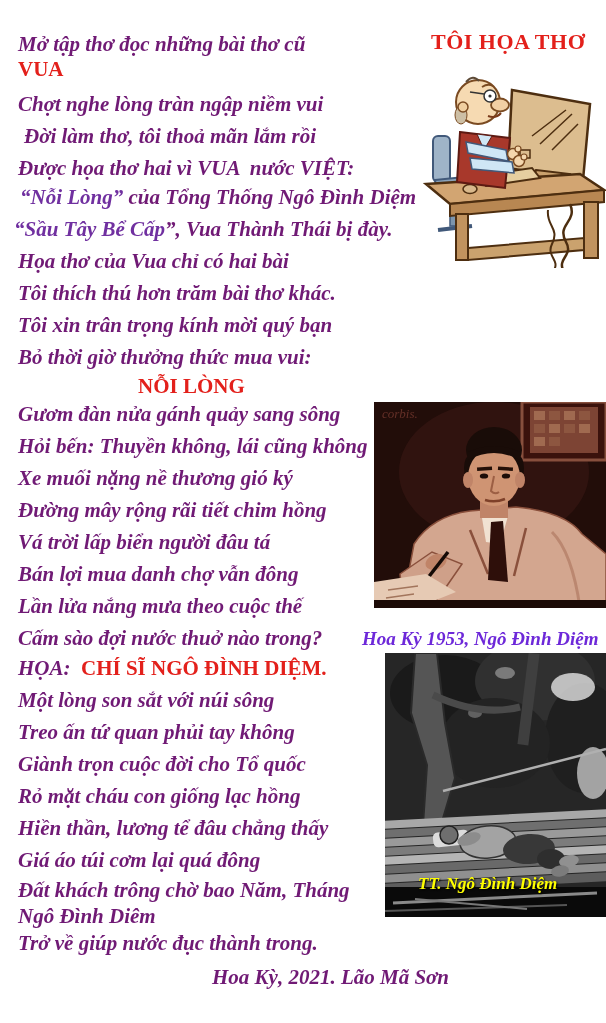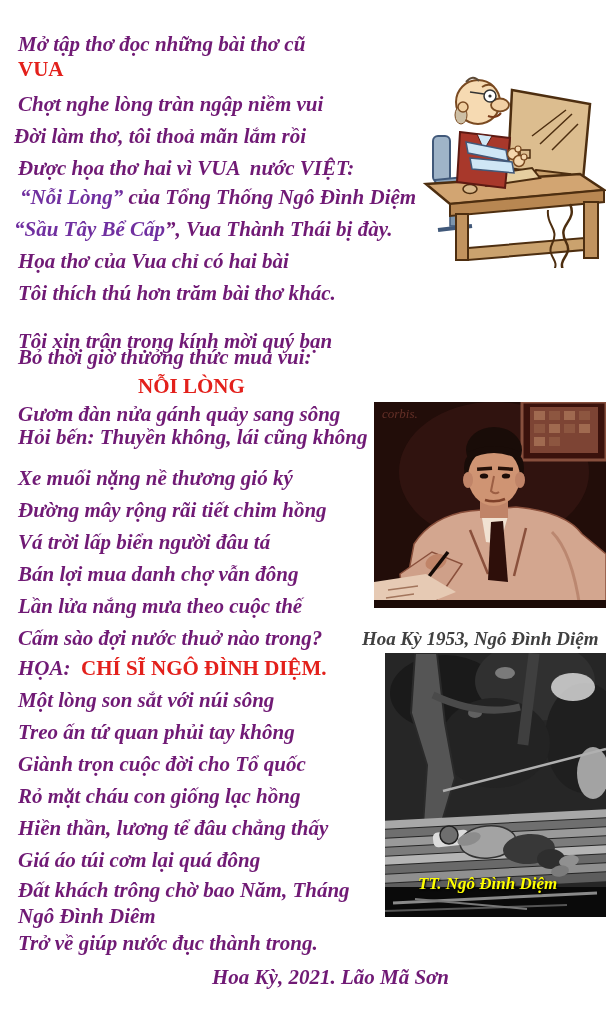--- a/index.html
+++ b/index.html
@@ -17,54 +17,55 @@
 
   .poem-line{
     position:absolute;white-space:pre;font-size:21px;font-weight:bold;line-height:1.1;
   }
   .seg-body{color:#701a75;font-style:italic;}
   .seg-red{color:#e3201b;font-style:normal;}
   .seg-purple{color:#7030a0;font-style:italic;}
 
   .photo-caption{
     position:absolute;left:362px;top:628px;
-    font-size:19px;font-weight:bold;font-style:italic;color:#404040;white-space:pre;
+    font-size:19px;font-weight:bold;font-style:italic;color:#6d28d9;white-space:pre;
   }
   .photo-overlay-caption{
     position:absolute;left:418px;top:874px;
     font-size:17px;font-weight:bold;font-style:italic;color:#ffff00;white-space:pre;
     text-shadow:1px 1px 2px #000;
   }
 
   .figure{position:absolute;display:block;}
   #fig-cartoon{left:420px;top:62px;}
   #fig-portrait{left:374px;top:402px;}
   #fig-sleeping{left:385px;top:653px;}
 </style>
 </head>
 <body>
 
 <div id="page">
 
+  <div class="page-title">TÔI HỌA THƠ</div>
 
   <div>
       <div class="poem-line" style="left: 18px; top: 33px;"><span class="seg-body">Mở tập thơ đọc những bài thơ cũ</span></div>
       <div class="poem-line" style="left: 18px; top: 58px;"><span class="seg-red">VUA</span></div>
       <div class="poem-line" style="left: 18px; top: 93px;"><span class="seg-body">Chợt nghe lòng tràn ngập niềm vui</span></div>
-      <div class="poem-line" style="left: 14px; top: 125px;"><span class="seg-body">Đời làm thơ, tôi thoả mãn lắm rồi</span></div>
+      <div class="poem-line" style="left: 24px; top: 125px;"><span class="seg-body">Đời làm thơ, tôi thoả mãn lắm rồi</span></div>
       <div class="poem-line" style="left: 18px; top: 157px;"><span class="seg-body">Được họa thơ hai vì VUA  nước VIỆT:</span></div>
       <div class="poem-line" style="left: 20px; top: 186px;"><span class="seg-purple">“Nỗi Lòng”</span><span class="seg-body"> của Tổng Thống Ngô Đình Diệm</span></div>
       <div class="poem-line" style="left: 14px; top: 218px;"><span class="seg-purple">“Sầu Tây Bể Cấp</span><span class="seg-body">”, Vua Thành Thái bị đày.</span></div>
       <div class="poem-line" style="left: 18px; top: 250px;"><span class="seg-body">Họa thơ của Vua chỉ có hai bài</span></div>
       <div class="poem-line" style="left: 18px; top: 282px;"><span class="seg-body">Tôi thích thú hơn trăm bài thơ khác.</span></div>
-      <div class="poem-line" style="left: 18px; top: 330px; text-align: right;"><span class="seg-body">Tôi xin trân trọng kính mời quý bạn</span></div>
+      <div class="poem-line" style="left: 18px; top: 314px; text-align: right;"><span class="seg-body">Tôi xin trân trọng kính mời quý bạn</span></div>
       <div class="poem-line" style="left: 18px; top: 346px;"><span class="seg-body">Bỏ thời giờ thưởng thức mua vui:</span></div>
       <div class="poem-line" style="left: 138px; top: 375px;"><span class="seg-red">NỖI LÒNG</span></div>
       <div class="poem-line" style="left: 18px; top: 403px;"><span class="seg-body">Gươm đàn nửa gánh quảy sang sông</span></div>
-      <div class="poem-line" style="left: 18px; top: 426px;"><span class="seg-body">Hỏi bến: Thuyền không, lái cũng không</span></div>
+      <div class="poem-line" style="left: 18px; top: 435px;"><span class="seg-body">Hỏi bến: Thuyền không, lái cũng không</span></div>
       <div class="poem-line" style="left: 18px; top: 467px;"><span class="seg-body">Xe muối nặng nề thương gió ký</span></div>
       <div class="poem-line" style="left: 18px; top: 499px;"><span class="seg-body">Đường mây rộng rãi tiết chim hồng</span></div>
       <div class="poem-line" style="left: 18px; top: 531px;"><span class="seg-body">Vá trời lấp biển người đâu tá</span></div>
       <div class="poem-line" style="left: 18px; top: 563px;"><span class="seg-body">Bán lợi mua danh chợ vẫn đông</span></div>
       <div class="poem-line" style="left: 18px; top: 595px;"><span class="seg-body">Lần lửa nắng mưa theo cuộc thế</span></div>
       <div class="poem-line" style="left: 18px; top: 627px;"><span class="seg-body">Cấm sào đợi nước thuở nào trong?</span></div>
       <div class="poem-line" style="left: 18px; top: 657px;"><span class="seg-body">HỌA:  </span><span class="seg-red">CHÍ SĨ NGÔ ĐÌNH DIỆM.</span></div>
       <div class="poem-line" style="left: 18px; top: 689px;"><span class="seg-body">Một lòng son sắt với núi sông</span></div>
       <div class="poem-line" style="left: 18px; top: 721px;"><span class="seg-body">Treo ấn tứ quan phủi tay không</span></div>
       <div class="poem-line" style="left: 18px; top: 753px; text-align: center;"><span class="seg-body">Giành trọn cuộc đời cho Tổ quốc</span></div>

